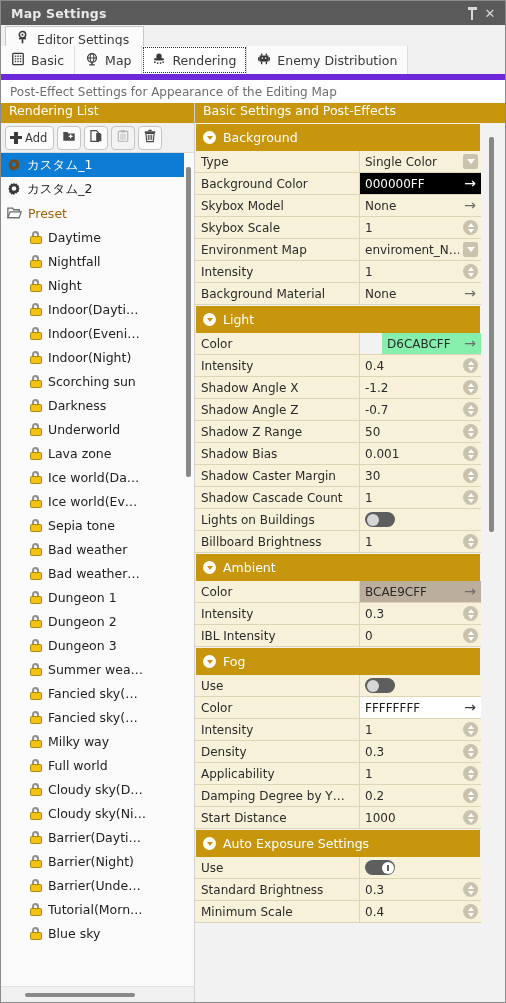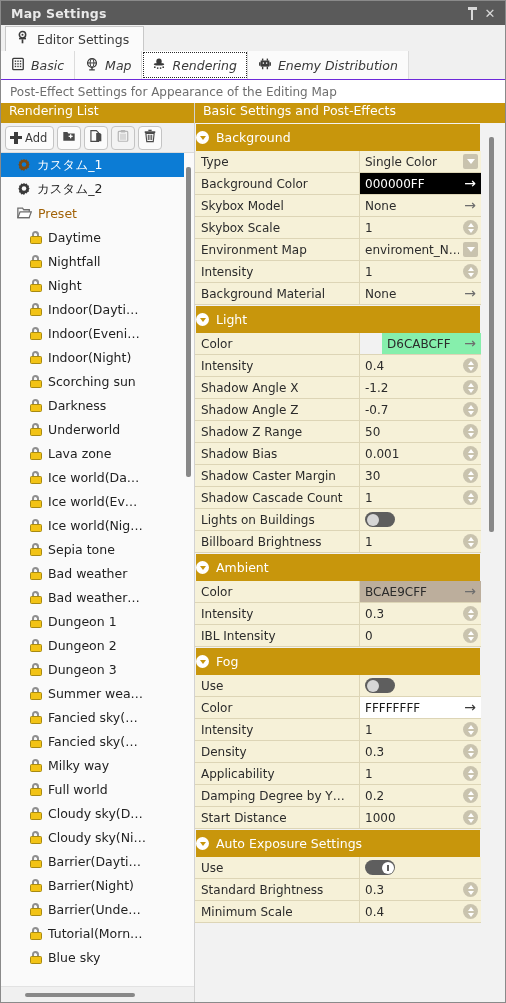--- a/index.html
+++ b/index.html
@@ -63,22 +63,21 @@
     padding: 0 14px 0 9px;
     font-size: 12.5px;
     color: #3a3a3a;
   }
 
   
   .subtabstrip {
     flex: 0 0 29px; height: 29px;
     background: #f0f0f0;
     display: flex; align-items: flex-end;
-    border-bottom: 1px solid #6d28d9;
-    font-style: italic;
+    border-bottom: 6px solid #6d28d9;
   }
   .subtab {
     height: 28px;
     display: flex; align-items: center; gap: 6px;
     padding: 0 10px;
     font-size: 12.5px;
     color: #3a3a3a;
     background: #fbfbfb;
     border-right: 1px solid #dcdcdc;
   }
@@ -164,21 +163,21 @@
     overflow: hidden;
   }
   .listinner {
     position: absolute; inset: 0 10px 0 0;
     background: #fafafa;
   }
   .litem {
     height: 24px;
     display: flex; align-items: center;
     gap: 6px;
-    padding-left: 16px;
+    padding-left: 6px;
     font-size: 12.5px;
     color: #222;
     white-space: nowrap;
     overflow: hidden;
   }
   .litem.indent { padding-left: 28px; }
   .litem.selected { background: #0c7cd5; color: #ffffff; }
   .litem.folder { color: #a16207; }
   .lock-icon {
     width: 13px; height: 13px; position: relative; flex: 0 0 13px;
@@ -235,20 +234,21 @@
     left: 0; top: 0; right: 24px; bottom: 0;
     background: #f2f2f2;
   }
   .sectionhead {
     height: 27px;
     background: #c8960c;
     color: #ffffff;
     font-size: 12.5px;
     display: flex; align-items: center;
     gap: 7px;
+    padding-left: 7px;
     margin: 1px 1px 0 1px;
   }
   .chev {
     width: 13px; height: 13px; border-radius: 50%;
     background: #ffffff;
     display: flex; align-items: center; justify-content: center;
     flex: 0 0 13px;
   }
   .chev::after {
     content:""; display:block;
@@ -622,27 +622,20 @@
                 <span class="shackle"></span>
                 <span class="bodyb"></span>
               </span>
               <span>Ice world(Ev…</span>
             </div>
             <div class="litem indent">
               <span class="lock-icon">
                 <span class="shackle"></span>
                 <span class="bodyb"></span>
               </span>
-              <span>Ice world(Nig…</span>
-            </div>
-            <div class="litem indent">
-              <span class="lock-icon">
-                <span class="shackle"></span>
-                <span class="bodyb"></span>
-              </span>
               <span>Sepia tone</span>
             </div>
             <div class="litem indent">
               <span class="lock-icon">
                 <span class="shackle"></span>
                 <span class="bodyb"></span>
               </span>
               <span>Bad weather</span>
             </div>
             <div class="litem indent">

